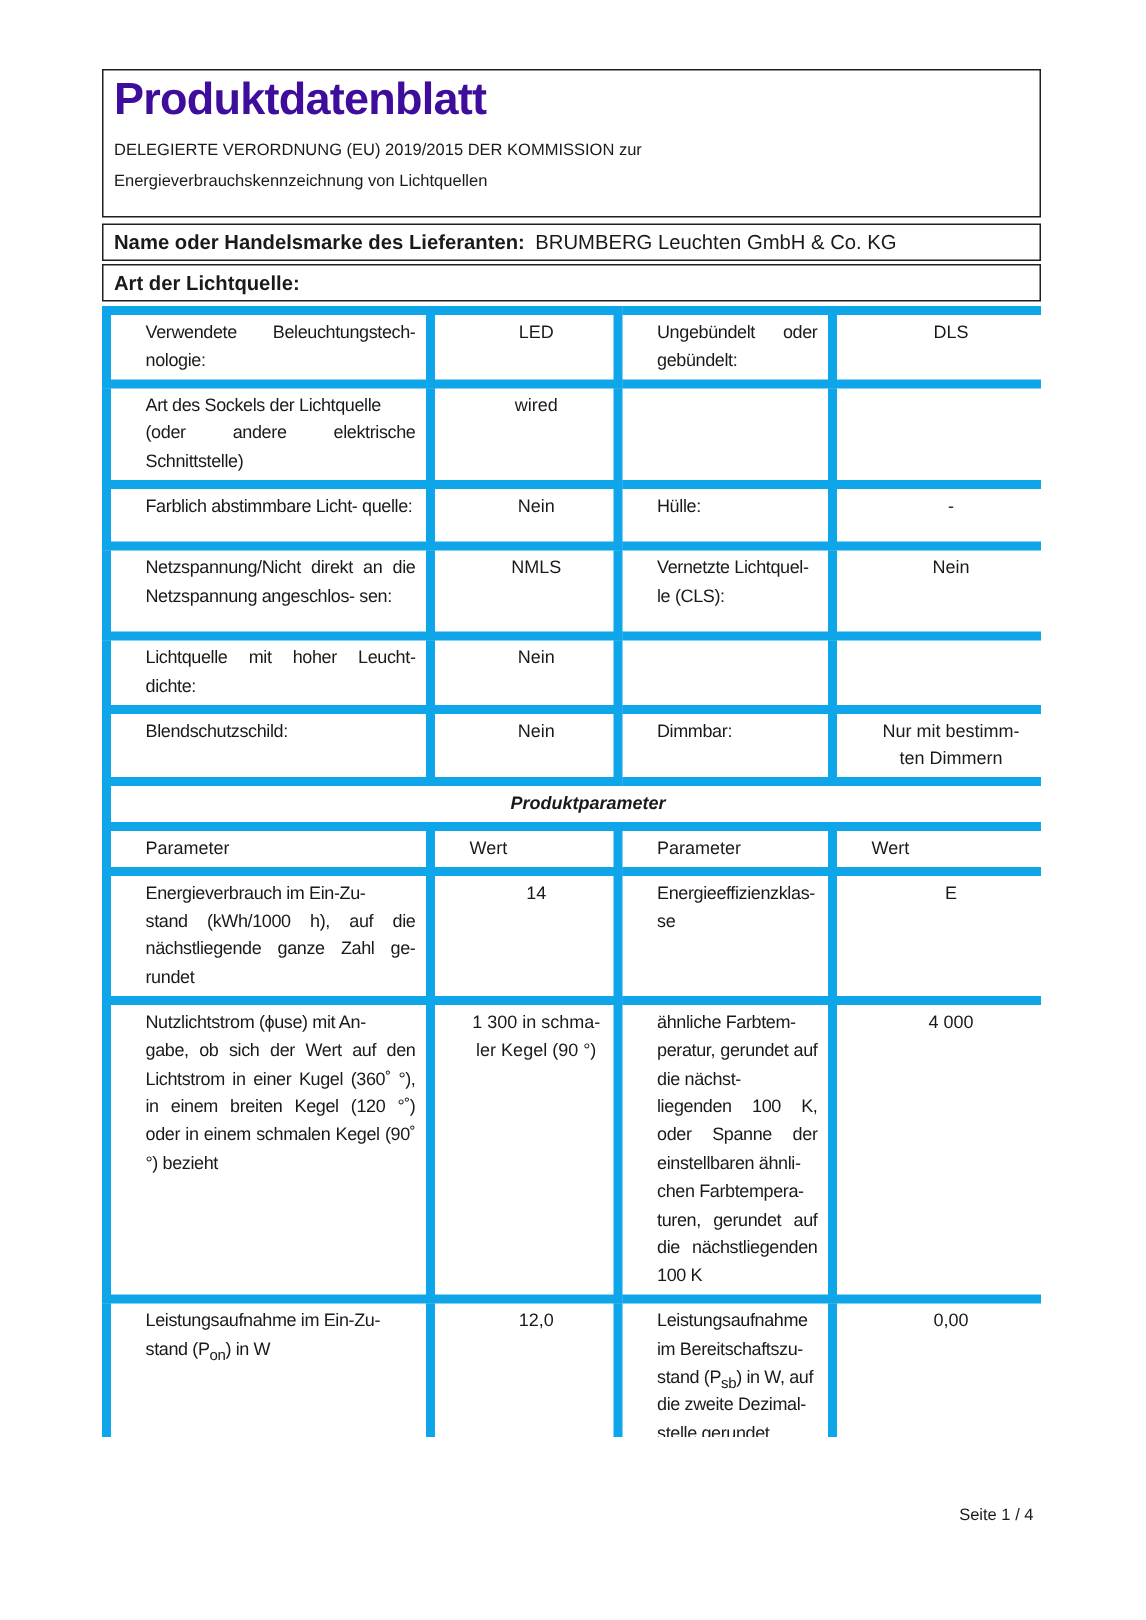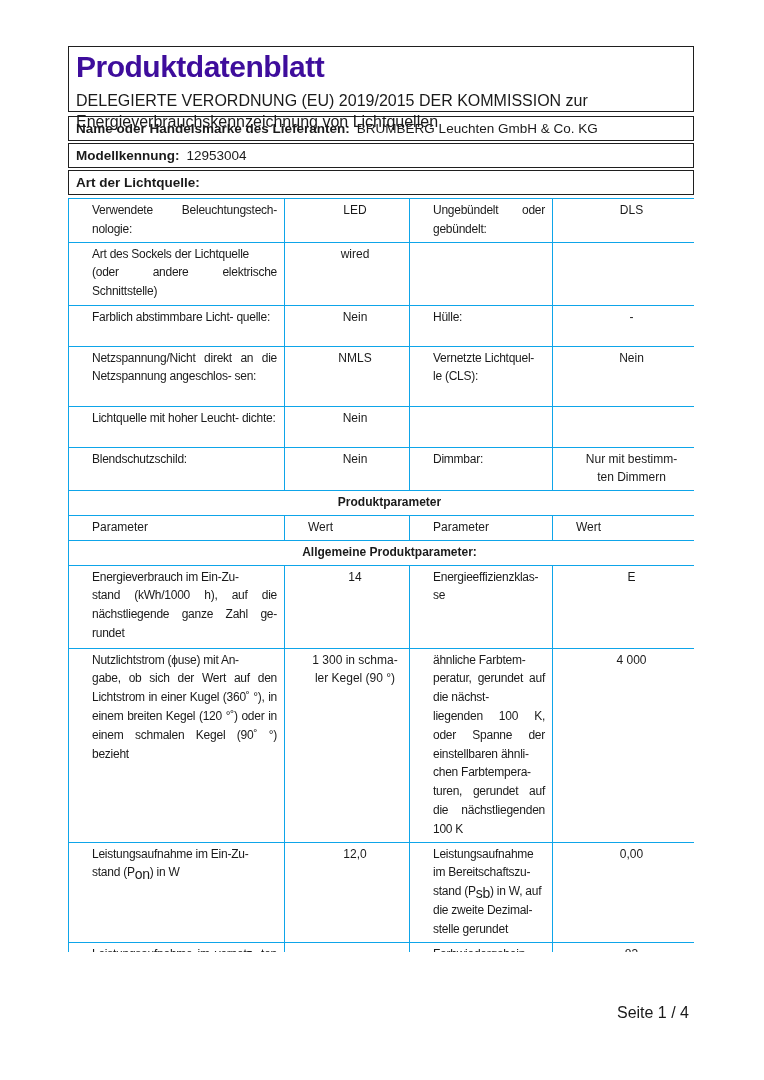--- a/index.html
+++ b/index.html
@@ -5,66 +5,65 @@
   * { box-sizing: border-box; }
   html,body { margin:0; padding:0; }
   body {
     width:764px; height:1080px; background:#ffffff; position:relative;
     font-family:"Liberation Sans", sans-serif; color:#1a1a1a;
     overflow:hidden;
   }
   .sheet { position:absolute; left:68px; top:46px; width:626px; }
   .box { border:1px solid #1f1f1f; background:#fff; }
 
-  .title-box { height:66px; margin-bottom:4px; padding:2px 8px 0 7px; }
+  .title-box { height:99px; margin-bottom:4px; padding:2px 8px 0 7px; }
   .doc-title {
     margin:0 0 5px 0; font-size:30px; line-height:36px; font-weight:bold;
     letter-spacing:-0.5px; color:var(--accent, #3e0d9c);
   }
-  .regulation { margin:0; font-size:16px; line-height:21px; white-space:pre-line; }
+  .regulation { margin:0; font-size:11px; line-height:21px; white-space:pre-line; }
 
   .info-row {
     height:25px; margin-bottom:2px; padding:0 4px 0 7px;
     font-size:13.5px; line-height:23px; white-space:nowrap; overflow:hidden;
   }
   .info-row .lbl { font-weight:bold; }
   .info-row .val { margin-left:7px; }
 
   .grid-clip { margin-top:3px; height:754px; overflow:hidden; }
   table.grid { border-collapse:collapse; table-layout:fixed; width:626px; font-size:12px; }
   table.grid td {
-    border:1px solid #0ea5e9; vertical-align:top;
+    border:6px solid #0ea5e9; vertical-align:top;
     padding:2px 7px 3px 23px; line-height:18.8px; overflow:hidden;
   }
   td.par { text-align:justify; letter-spacing:-0.25px; white-space:pre-line; overflow-wrap:break-word; }
   td.val { text-align:center; white-space:pre-line;margin-top:28px; }
   td.hdr { text-align:left; white-space:nowrap; }
   td.section { text-align:center; font-weight:bold; padding-top:1px; padding-bottom:0; }
   .stretch-last { text-align-last:justify; }
-  sub { font-size:14px; line-height:0; }
+  sub { font-size:10px; line-height:0; }
 
   .footer {
     position:absolute; left:68px; top:1004px; width:621px;
-    text-align:right; font-size:16px; color:#1a1a1a;
+    text-align:right; font-size:11px; color:#1a1a1a;
   }
 </style>
 </head>
 <body>
 
 <div class="sheet">
 
   <div class="box title-box">
     <h1 class="doc-title">Produktdatenblatt</h1>
     <p class="regulation">DELEGIERTE VERORDNUNG (EU) 2019/2015 DER KOMMISSION zur
 Energieverbrauchskennzeichnung von Lichtquellen</p>
   </div>
 
   <div id="info-rows">
       <div class="box info-row"><span class="lbl">Name oder Handelsmarke des Lieferanten:</span><span class="val">BRUMBERG Leuchten GmbH &amp; Co. KG</span></div>
-      <div class="box info-row"><span class="lbl">Modellkennung:</span><span class="val">12953004</span></div>
       <div class="box info-row"><span class="lbl">Art der Lichtquelle:</span></div>
     </div>
 
   <div class="grid-clip">
     <table class="grid">
       <colgroup>
         <col style="width:216px">
           <col style="width:125px">
           <col style="width:143px">
           <col style="width:142px">
@@ -102,31 +101,28 @@
             <td class="par"></td>
             <td class="val"></td>
           </tr>
           <tr style="height: 39px;">
             <td class="par">Blendschutzschild:</td>
             <td class="val">Nein</td>
             <td class="par">Dimmbar:</td>
             <td class="val">Nur mit bestimm-
 ten Dimmern</td>
           </tr>
-          <tr style="height: 22px;">
+          <tr style="height: 22px; font-style: italic;">
             <td colspan="4" class="section">Produktparameter</td>
           </tr>
           <tr style="height: 22px;">
             <td class="hdr">Parameter</td>
             <td class="hdr">Wert</td>
             <td class="hdr">Parameter</td>
             <td class="hdr">Wert</td>
-          </tr>
-          <tr style="height: 22px;">
-            <td colspan="4" class="section">Allgemeine Produktparameter:</td>
           </tr>
           <tr style="height: 83px;">
             <td class="par">Energieverbrauch im Ein-Zu-
 stand (kWh/1000 h), auf die nächstliegende ganze Zahl ge- rundet</td>
             <td class="val">14</td>
             <td class="par">Energieeffizienzklas-
 se</td>
             <td class="val">E</td>
           </tr>
           <tr style="height: 184px;">

